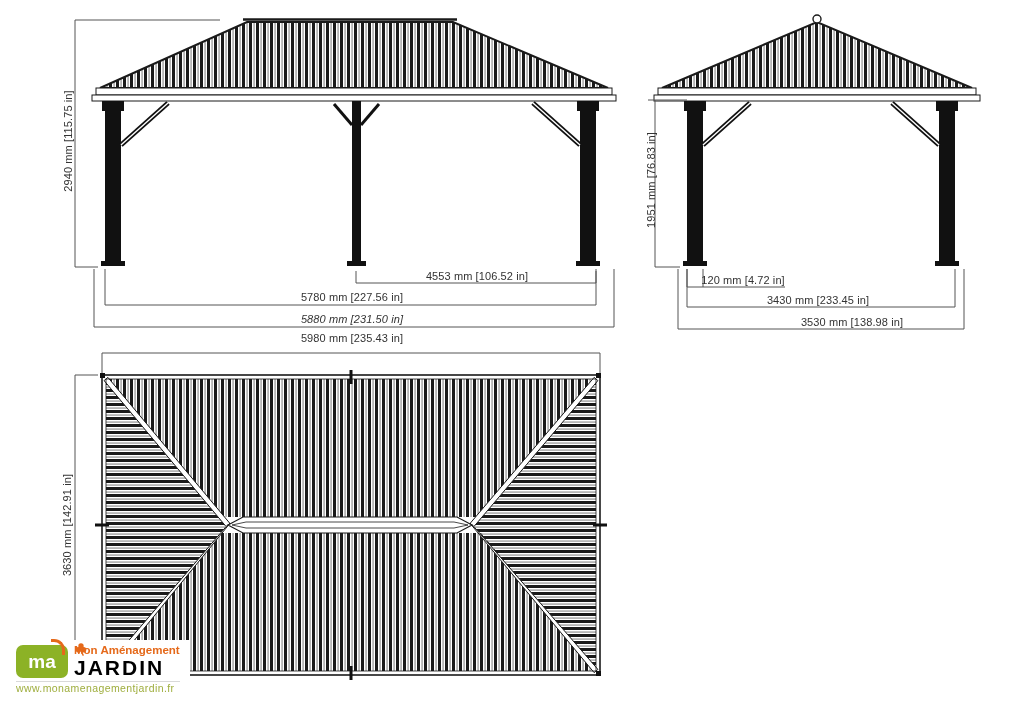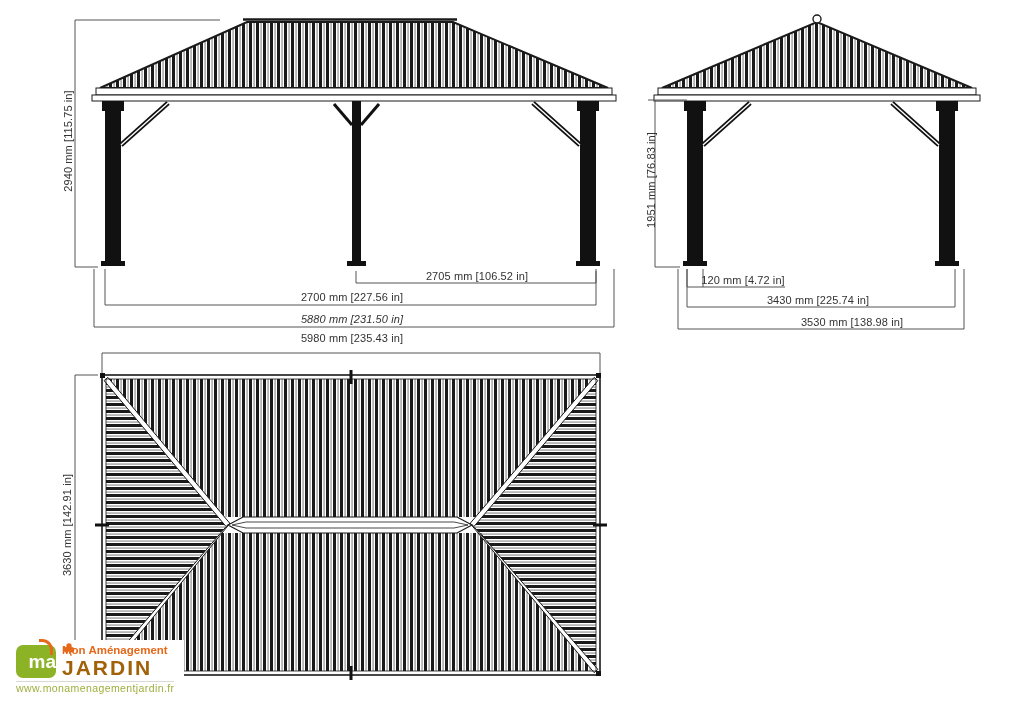--- a/index.html
+++ b/index.html
@@ -18,33 +18,33 @@
   }
   .lbl.rot { transform:translate(-50%,-50%) rotate(-90deg); }
 
   
   .logo {
     position:absolute; left:10px; top:640px; background:#fff;
     padding:4px 10px 2px 6px; z-index:5;
   }
   .logo-row { display:flex; align-items:flex-end; gap:6px; }
   .logo-mark {
-    position:relative; width:40px; height:33px; background:#8cb226;
-    border-radius:7px; display:flex; align-items:center; justify-content:flex-end;
+    position:relative; width:52px; height:33px; background:#8cb226;
+    border-radius:7px; display:flex; align-items:center; justify-content:center;
     color:#fff; font-weight:bold; font-size:19px; line-height:1;
   }
   .logo-mark .accent {
     position:absolute; right:3px; top:-6px; width:11px; height:13px;
     border:3px solid #e5691a; border-left:none; border-bottom:none;
     border-radius:0 11px 0 0;
   }
   .logo-right { display:flex; flex-direction:column; }
   .logo-top { display:flex; align-items:center; gap:3px; color:#e5691a;
     font-size:11.5px; font-weight:600; }
-  .logo-main { color:#a16207; font-size:21px; font-weight:800;
+  .logo-main { color:#000000; font-size:21px; font-weight:800;
     letter-spacing:2px; line-height:1; margin-top:1px; }
   .logo-url {
     margin-top:3px; padding-top:0; border-top:1px solid #d9d9d9;
     color:#9fae3e; font-size:10.5px; letter-spacing:0.4px;
   }
 </style>
 </head>
 <body>
 
 <div class="canvas">
@@ -169,27 +169,27 @@
     <rect x="40" y="33" width="5" height="5" fill="#111"></rect>
     <rect x="536" y="33" width="5" height="5" fill="#111"></rect>
     <rect x="40" y="331" width="5" height="5" fill="#111"></rect>
     <rect x="536" y="331" width="5" height="5" fill="#111"></rect>
 
     <polyline points="42,33 42,13 540,13 540,33" fill="none" stroke="#555" stroke-width="1"></polyline>
     <polyline points="38,35 15,35 15,335 38,335" fill="none" stroke="#555" stroke-width="1"></polyline>
   </svg>
 
   <span class="lbl rot" style="left:68px; top:141px;">2940 mm [115.75 in]</span>
-  <span class="lbl" style="left:477px; top:276px;">2705 mm [106.52 in]</span>
-  <span class="lbl" style="left:352px; top:297px;">2700 mm [227.56 in]</span>
+  <span class="lbl" style="left:477px; top:276px;">4553 mm [106.52 in]</span>
+  <span class="lbl" style="left:352px; top:297px;">5780 mm [227.56 in]</span>
   <span class="lbl" style="left:352px; top:319px;font-style:italic;">5880 mm [231.50 in]</span>
 
   <span class="lbl rot" style="left:651px; top:180px;">1951 mm [76.83 in]</span>
   <span class="lbl" style="left:743px; top:280px;">120 mm [4.72 in]</span>
-  <span class="lbl" style="left:818px; top:300px;">3430 mm [225.74 in]</span>
+  <span class="lbl" style="left:818px; top:300px;">3430 mm [233.45 in]</span>
   <span class="lbl" style="left:818px; top:322px;margin-left:34px;">3530 mm [138.98 in]</span>
 
   <span class="lbl" style="left:352px; top:338px;">5980 mm [235.43 in]</span>
   <span class="lbl rot" style="left:67px; top:525px;">3630 mm [142.91 in]</span>
 
   <div class="logo">
     <div class="logo-row">
       <div class="logo-mark">
         <span>ma</span>
         <i class="accent"></i>

